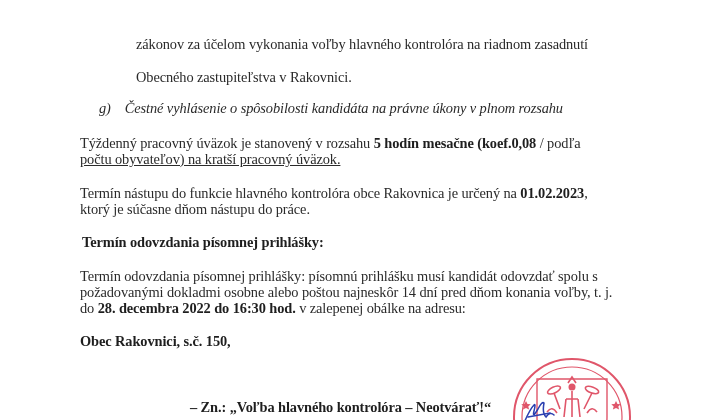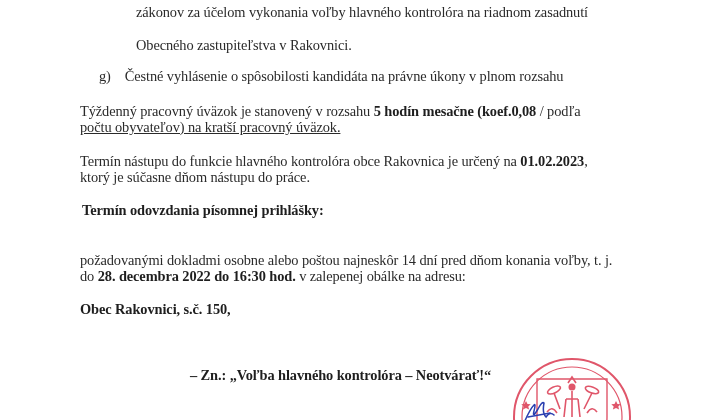--- a/index.html
+++ b/index.html
@@ -19,20 +19,21 @@
     }
     .page {
       position: absolute;
       left: 0; top: 0;
       width: 720px; height: 420px;
     }
     .line {
       position: absolute;
       white-space: nowrap;
       letter-spacing: -0.1px;
+      margin-top: 32px;
     }
     b, .b { font-weight: bold; color: #1e1e1e; }
     .stamp {
       position: absolute;
       left: 512px;
       top: 357px;
       width: 120px;
       height: 120px;
     }
     .signature {
@@ -44,36 +45,37 @@
     }
   </style>
 </head>
 <body>
 
 <div class="page">
 
   <div class="line" style="left:136px; top:4px;">zákonov za účelom vykonania voľby hlavného kontrolóra na riadnom zasadnutí</div>
   <div class="line" style="left:136px; top:37px;">Obecného zastupiteľstva v Rakovnici.</div>
 
-  <div class="line" style="left:99px; top:68px;">
+  <div class="line" style="left:99px; top:68px;font-style:italic;">
     <span>g)</span><span style="display:inline-block;width:14px;"></span><span>Čestné vyhlásenie o spôsobilosti kandidáta na právne úkony v plnom rozsahu</span>
   </div>
 
   <div class="line" style="left:80px; top:103px;">
     <span>Týždenný pracovný úväzok je stanovený v rozsahu </span><b>5 hodín mesačne (koef.0,08</b><span> / podľa</span>
   </div>
   <div class="line" style="left:80px; top:119px;text-decoration:underline;">počtu obyvateľov) na kratší pracovný úväzok.</div>
 
   <div class="line" style="left:80px; top:153px;">
     <span>Termín nástupu do funkcie hlavného kontrolóra obce Rakovnica je určený na </span><b>01.02.2023</b><span>,</span>
   </div>
   <div class="line b" style="left:82px; top:202px;">Termín odovzdania písomnej prihlášky:</div>
 
   <div class="line" style="left:80px; top:169px;">ktorý je súčasne dňom nástupu do práce.</div>
 
+  <div class="line" style="left:80px; top:236px;">Termín odovzdania písomnej prihlášky: písomnú prihlášku musí kandidát odovzdať spolu s</div>
   <div class="line" style="left:80px; top:252px;">požadovanými dokladmi osobne alebo poštou najneskôr 14 dní pred dňom konania voľby, t. j.</div>
   <div class="line" style="left:80px; top:268px;">
     <span>do </span><b>28. decembra 2022 do 16:30 hod.</b><span> v zalepenej obálke na adresu:</span>
   </div>
 
   <div class="line b" style="left:80px; top:301px;">Obec Rakovnici, s.č. 150,</div>
 
   <div class="line b" style="left:190px; top:367px;">–  Zn.: „Voľba hlavného kontrolóra – Neotvárať!“</div>
 
   <svg class="stamp" viewBox="0 0 120 120" fill="none" stroke="#e0566a" stroke-width="1.6">

